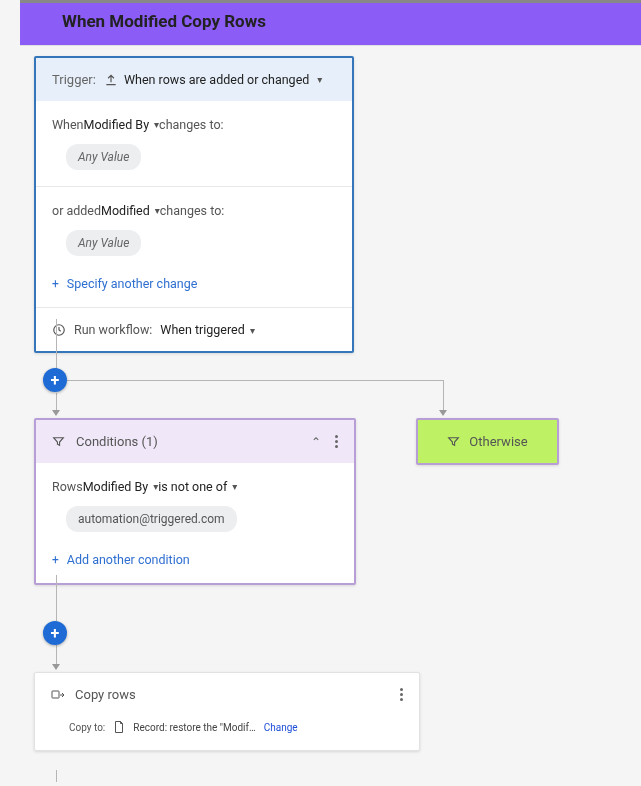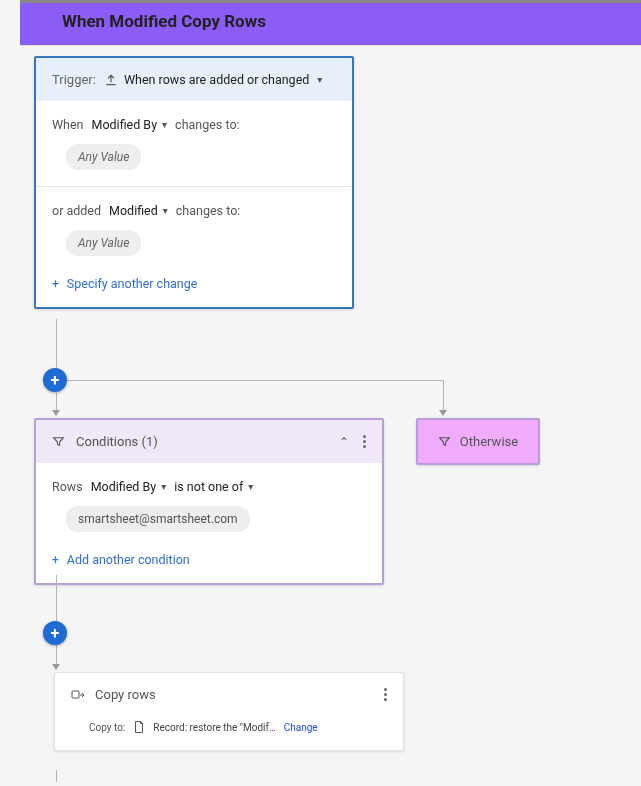--- a/index.html
+++ b/index.html
@@ -54,21 +54,21 @@
     display: flex;
     align-items: center;
     gap: 6px;
     color: #222;
     font-size: 12.5px;
   }
   .icon-inline { display: inline-flex; width: 14px; height: 14px; }
   .caret { font-size: 10px; color: #555; margin-left: 2px; }
 
   .trigger-body { padding: 16px; font-size: 12.5px; color: #555; }
-  .row { display: flex; align-items: flex-end; gap: 8px; flex-wrap: wrap; }
+  .row { display: flex; align-items: flex-end; gap: 0; flex-wrap: wrap; }
   .row .static { color: #555; }
   .row .dropdown { color: #222; display: inline-flex; align-items: center; gap: 3px; cursor: pointer; }
   .chip {
     display: inline-block;
     background: #eceef0;
     color: #666;
     font-style: italic;
     padding: 6px 12px;
     border-radius: 12px;
     font-size: 12px;
@@ -92,21 +92,21 @@
     align-items: center;
     gap: 8px;
     font-size: 12.5px;
     color: #555;
   }
   .trigger-footer .dropdown { color: #222; }
 
   
   .cond-card {
     left: 34px; top: 372px;
-    width: 350px;
+    width: 322px;
     border: 2px solid #b89ed6;
   }
   .cond-header {
     background: #f0e8f8;
     padding: 14px 16px;
     display: flex;
     align-items: center;
     gap: 10px;
     font-size: 13px;
     color: #555;
@@ -121,38 +121,37 @@
     font-style: normal;
     padding: 6px 12px;
     border-radius: 12px;
     font-size: 12px;
     margin: 12px 0 16px 14px;
   }
 
   
   .otherwise-card {
     left: 416px; top: 372px;
-    width: 124px;
+    width: 143px;
     border: 2px solid #b89ed6;
-    background: #f0abfc;
+    background: #bef264;
     padding: 14px 12px;
     display: flex;
     align-items: center;
     gap: 8px;
     font-size: 13px;
     color: #555;
     justify-content: center;
   }
 
   
   .action-card {
     left: 34px; top: 626px;
-    width: 350px;
+    width: 386px;
     border: 1px solid #e2e2e2;
-    margin-left: 20px;
   }
   .action-header {
     padding: 14px 16px;
     display: flex;
     align-items: center;
     gap: 10px;
     font-size: 13px;
     color: #555;
   }
   .action-header .title { flex: 1; }
@@ -240,20 +239,33 @@
         </span>
         <span class="static">changes to:</span>
       </div>
       <span class="chip">Any Value</span>
 
       <div class="add-link">
         <span class="plus-sm">+</span>
         <span>Specify another change</span>
       </div>
     </div>
+    <div class="trigger-footer">
+      <span class="icon-inline clock-icon">
+        <svg width="14" height="14" viewBox="0 0 24 24" fill="none" stroke="#555" stroke-width="2">
+            <circle cx="12" cy="12" r="9"></circle>
+            <path d="M12 7v5l3 2"></path>
+          </svg>
+      </span>
+      <span>Run workflow:</span>
+      <span class="dropdown">
+        <span>When triggered</span>
+        <span class="caret">▾</span>
+      </span>
+    </div>
   </div>
 
   <div class="line" style="left:56px; top:273px; width:1px; height:50px;"></div>
   <div class="line" style="left:56px; top:347px; width:1px; height:17px;"></div>
   <div class="arrow-down" style="left:52px; top:364px;"></div>
   <div class="line" style="left:67px; top:334px; width:376px; height:1px;"></div>
   <div class="line" style="left:443px; top:334px; width:1px; height:30px;"></div>
   <div class="arrow-down" style="left:439px; top:364px;"></div>
   <div class="add-btn" style="left:43px; top:322px;">+</div>
 
@@ -279,21 +291,21 @@
         <span class="static">Rows</span>
         <span class="dropdown">
           <span>Modified By</span>
           <span class="caret">▾</span>
         </span>
         <span class="dropdown">
           <span>is not one of</span>
           <span class="caret">▾</span>
         </span>
       </div>
-      <span class="chip2">smartsheet@smartsheet.com</span>
+      <span class="chip2">automation@triggered.com</span>
       <div class="add-link">
         <span class="plus-sm">+</span>
         <span>Add another condition</span>
       </div>
     </div>
   </div>
 
   <div class="card otherwise-card">
     <span class="icon-inline funnel-icon">
       <svg width="13" height="13" viewBox="0 0 24 24" fill="none" stroke="#555" stroke-width="2">

